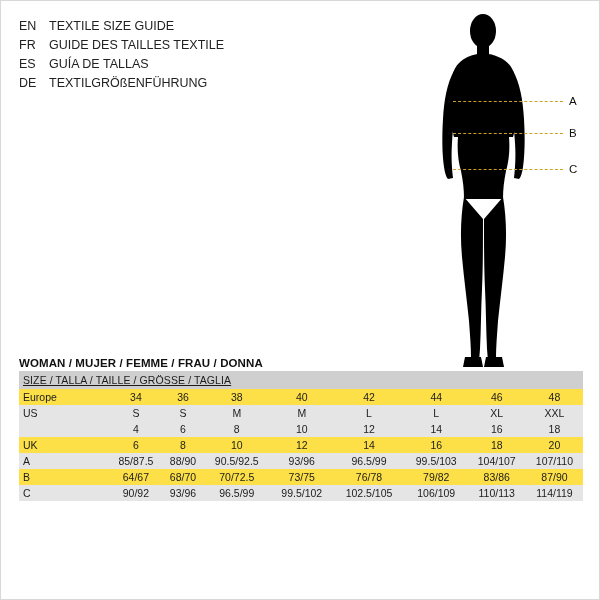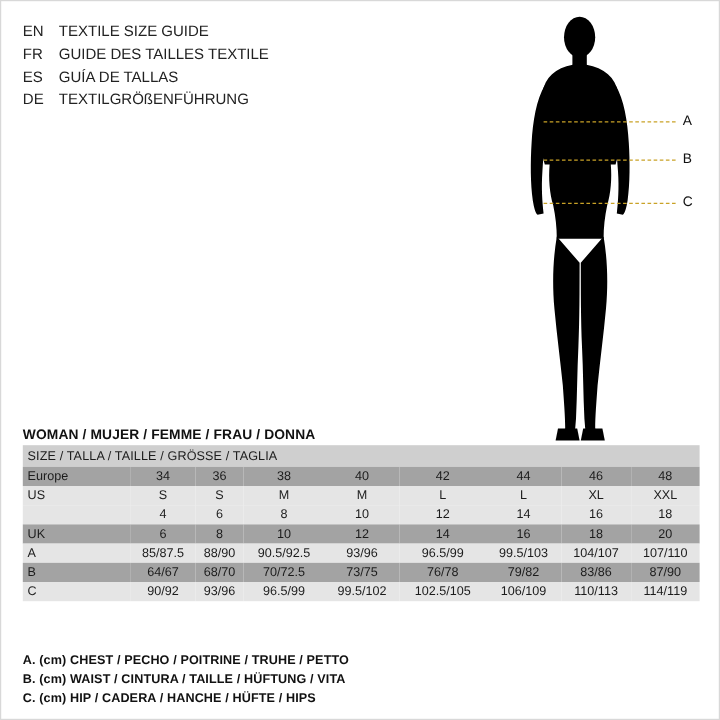--- a/index.html
+++ b/index.html
@@ -106,23 +106,24 @@
     width: 86px;
   }
   tr.head-row td {
     background: #cfcfcf;
     font-size: 10.5px;
     font-weight: normal;
     text-align: left;
     padding-left: 4px;
     height: 18px;
     letter-spacing: 0.1px;
+    text-decoration: underline;
   }
   tr.shade td { background: #e5e5e5; }
-  tr.plain td { background: #a3a3a3; }
+  tr.plain td { background: #fde047; }
 
   
   .legend {
     position: absolute;
     left: 18px;
     top: 541px;
     width: 564px;
   }
   .legend-line {
     font-size: 10.5px;
@@ -307,19 +308,14 @@
           <td>99.5/102</td>
           <td>102.5/105</td>
           <td>106/109</td>
           <td>110/113</td>
           <td>114/119</td>
         </tr>
       </tbody>
     </table>
   </div>
 
-  <div class="legend">
-    <div class="legend-line">A. (cm) CHEST / PECHO / POITRINE / TRUHE / PETTO</div>
-    <div class="legend-line">B. (cm) WAIST / CINTURA / TAILLE / HÜFTUNG / VITA</div>
-    <div class="legend-line">C. (cm) HIP / CADERA / HANCHE / HÜFTE / HIPS</div>
-  </div>
 
 </div>
 
 </body></html>

